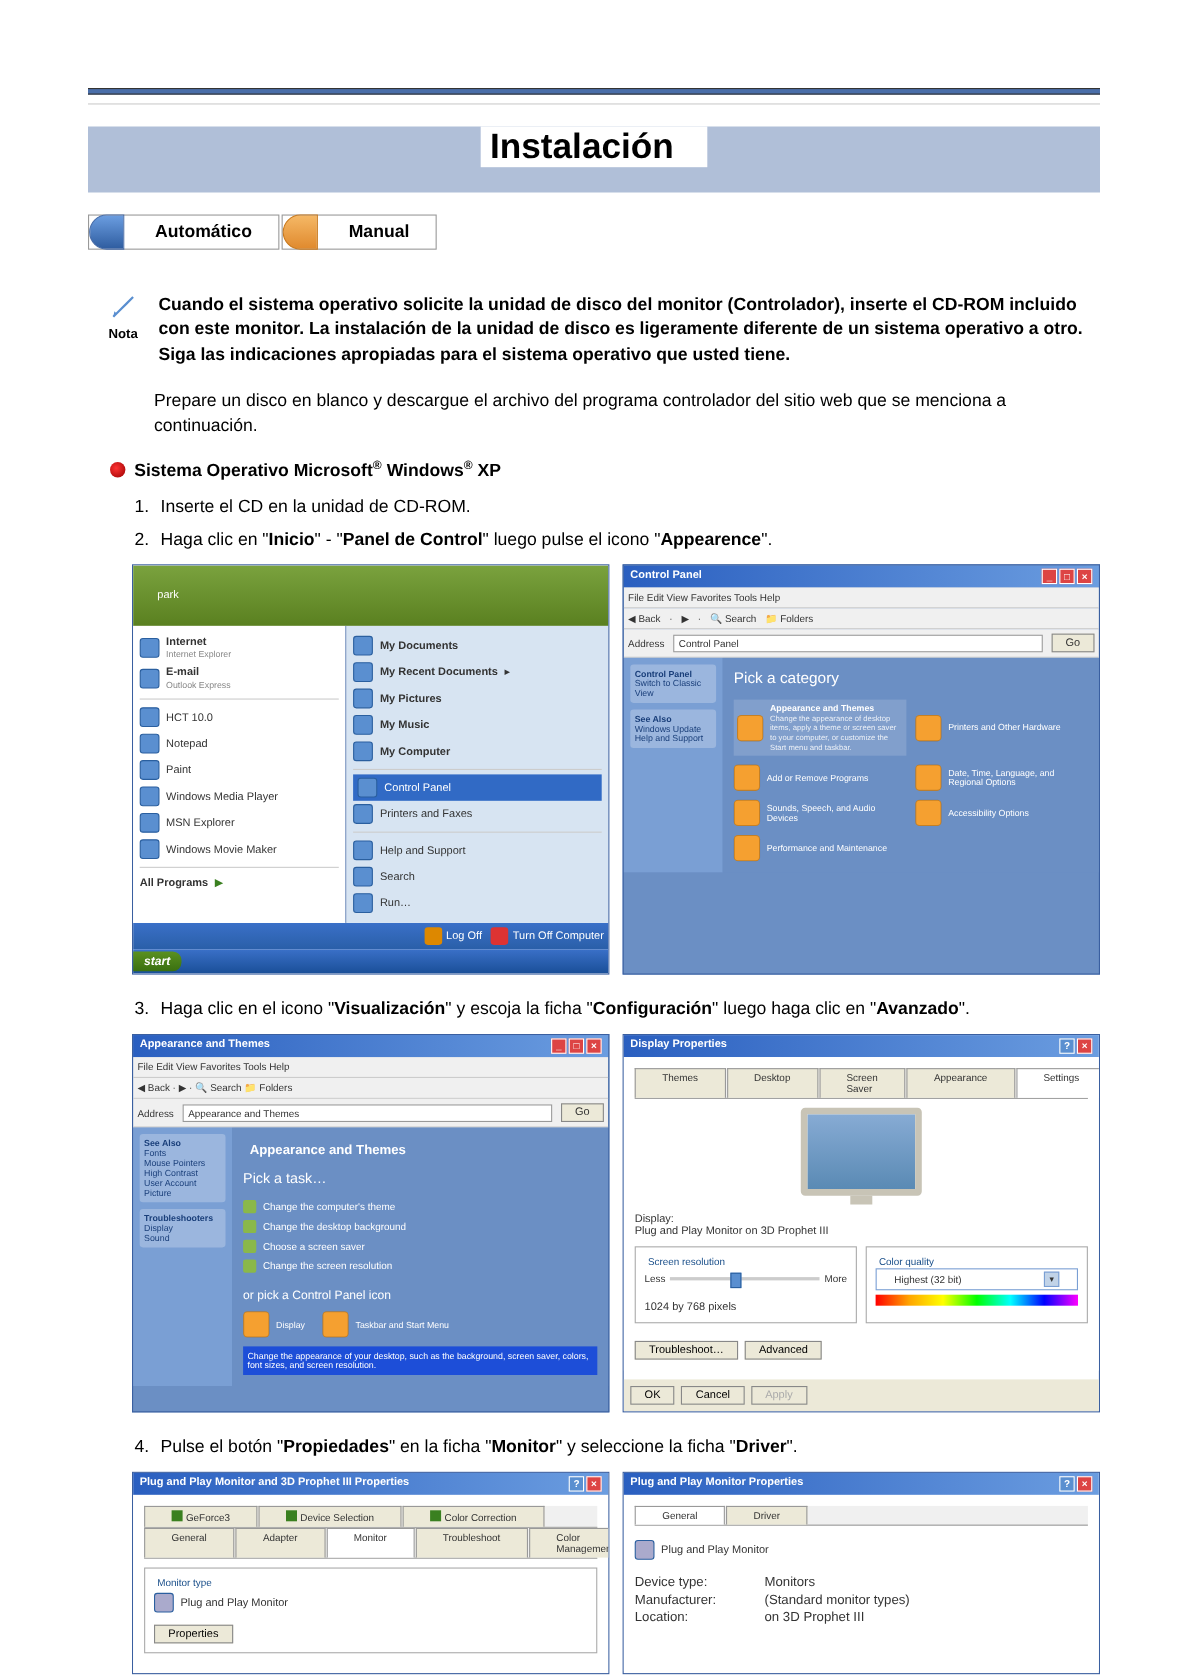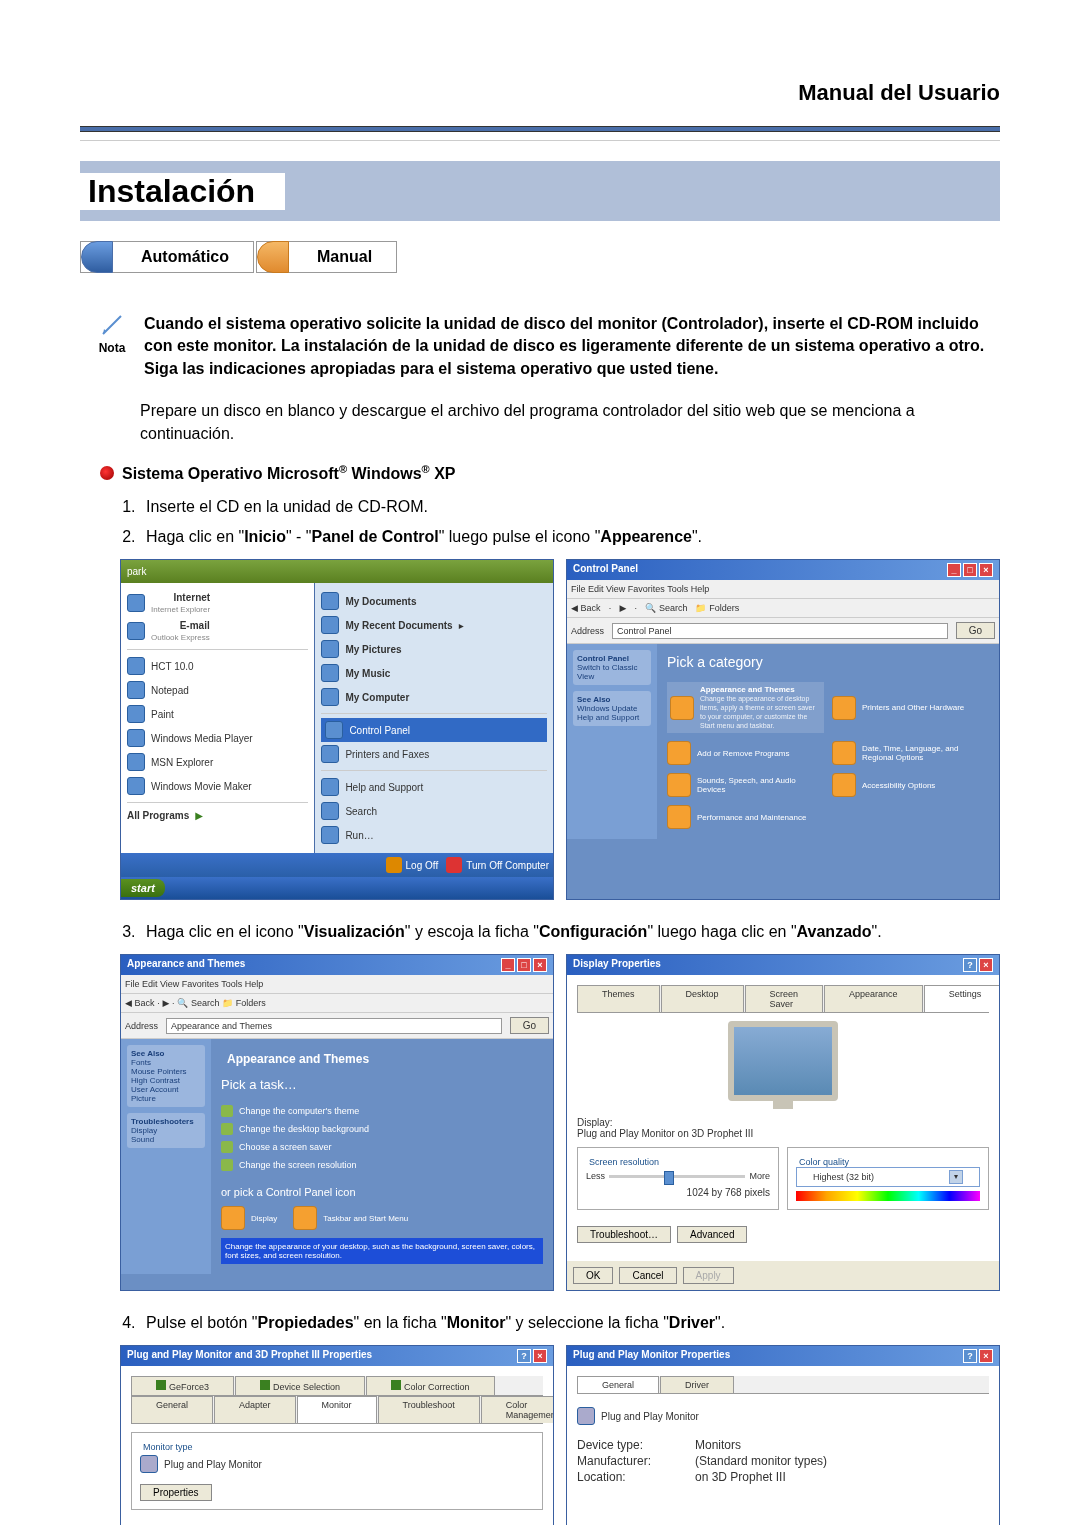--- a/index.html
+++ b/index.html
@@ -1,21 +1,21 @@
 <!DOCTYPE html>
 <html><head>
 <meta charset="utf-8">
 <style>
 * { margin: 0; padding: 0; box-sizing: border-box; }
 body { font-family: Arial, sans-serif; background: #fff; width: 1080px; margin: 0 auto; color: #000; }
 .page { padding: 80px 80px 40px 80px; }
 .header-title { text-align: right; font-size: 22px; font-weight: bold; margin-bottom: 20px; }
 .header-bar { height: 6px; background: #4a6ea9; border-top: 1px solid #333; border-bottom: 1px solid #333; margin-bottom: 8px; }
 .header-bar2 { height: 1px; background: #ccc; margin-bottom: 20px; }
-.section-title-wrap { display: flex; align-items: center; background: #b0bfd8; height: 60px; margin-bottom: 20px; }
+.section-title-wrap { display: flex; align-items: center; background: #b0bfd8; height: 60px; margin-bottom: 20px; flex-direction: column; }
 .section-title { font-size: 32px; font-weight: bold; padding-left: 8px; background: #fff; flex: 0 0 auto; padding-right: 30px; }
 .section-title-fill { flex: 1; height: 60px; }
 .tabs { display: flex; gap: 2px; margin-bottom: 40px; align-items: center; }
 .tab { display: flex; align-items: center; height: 32px; background: #fff; border: 1px solid #999; font-size: 16px; font-weight: bold; }
 .tab-left { width: 32px; height: 32px; border-radius: 16px 0 0 16px; background: linear-gradient(to bottom, #6b9de0, #2f5da0); margin-right: 4px; border: 1px solid #4a6ea9; }
 .tab-left.orange { background: linear-gradient(to bottom, #f5b866, #e08a2e); border: 1px solid #c97a1e; }
 .tab-body { padding: 0 24px; }
 .note-row { display: flex; gap: 12px; margin-bottom: 20px; margin-left: 12px; }
 .note-icon { flex: 0 0 40px; text-align: center; }
 .note-icon svg { width: 24px; height: 24px; }
@@ -28,25 +28,25 @@
 .os-line { margin-left: 20px; font-size: 16px; font-weight: bold; margin-bottom: 12px; display: flex; align-items: center; gap: 8px; }
 .os-icon { width: 14px; height: 14px; background: radial-gradient(circle at 40% 40%, #f33, #900); border-radius: 50%; }
 .steps { margin-left: 40px; font-size: 16px; line-height: 1.5; }
 .steps li { margin-bottom: 6px; padding-left: 6px; }
 .screenshots { display: flex; gap: 12px; margin: 10px 0 20px 40px; }
 .shot { flex: 1; border: 1px solid #3a5fa0; background: #fff; font-size: 10px; color: #333; overflow: hidden; }
 .shot .titlebar { background: linear-gradient(to right, #2a5fc0, #6b9de0); color: #fff; padding: 3px 6px; display: flex; justify-content: space-between; font-size: 10px; font-weight: bold; }
 .shot .titlebar .close-group { display: flex; gap: 2px; }
 .shot .titlebar .cbtn { width: 14px; height: 14px; background: #d44; border: 1px solid #fff; font-size: 9px; line-height: 12px; text-align: center; }
 .shot .titlebar .cbtn.help { background: #5a8fd0; }
-.xp-green { background: linear-gradient(to bottom, #7aa23e, #5a8020); color: #fff; padding: 6px; }
+.xp-green { background: linear-gradient(to bottom, #7aa23e, #5a8020); color: #fff; padding: 22px; }
 .xp-blue-col { display: flex; }
 .xp-left { width: 45%; background: #fff; padding: 6px; border-right: 1px solid #4a6ea9; }
 .xp-right { width: 55%; background: #d7e4f2; padding: 6px; }
-.xp-item { display: flex; align-items: center; gap: 6px; padding: 3px 0; font-size: 10px; text-align: right; }
+.xp-item { display: flex; align-items: center; gap: 6px; padding: 3px 0; font-size: 10px; }
 .xp-item .ico { width: 18px; height: 18px; background: #5a8fd0; border: 1px solid #2a5f9f; border-radius: 3px; }
 .xp-item.highlight { background: #316ac5; color: #fff; padding: 3px 4px; }
 .xp-divider { height: 1px; background: #ccc; margin: 4px 0; }
 .xp-bottom { background: linear-gradient(to bottom, #3a70c8, #2a5fa8); color: #fff; padding: 4px; text-align: right; display: flex; justify-content: flex-end; gap: 8px; align-items: center; }
 .xp-bottom .btn { display: flex; align-items: center; gap: 4px; font-size: 10px; }
 .xp-bottom .btn .bico { width: 16px; height: 16px; background: #d80; border-radius: 3px; }
 .xp-bottom .btn .bico.red { background: #d33; }
 .taskbar { background: linear-gradient(to bottom, #3a70c8, #1a4f98); color: #fff; padding: 2px 0; }
 .start-btn { background: linear-gradient(to bottom, #5a9020, #3a7010); padding: 3px 10px; font-style: italic; font-weight: bold; display: inline-block; font-size: 11px; border-radius: 0 8px 8px 0; }
 .cp { background: #6b8fc4; padding: 0; }
@@ -87,21 +87,20 @@
 .select .arrow { width: 14px; height: 14px; background: #c1d3e8; border: 1px solid #7a9fd4; text-align: center; line-height: 12px; font-size: 8px; }
 .reg { font-size: 11px; vertical-align: super; }
 .kv { display: flex; gap: 28px; font-size: 12px; margin: 2px 0; }
 .kv .k { width: 90px; }
 ol { list-style-position: outside; padding-left: 20px; }
 </style>
 </head>
 <body>
 
 <div class="page">
-  <div class="header-title">Manual del Usuario</div>
   <div class="header-bar"></div>
   <div class="header-bar2"></div>
 
   <div class="section-title-wrap">
     <div class="section-title">Instalación</div>
     <div class="section-title-fill"></div>
   </div>
 
   <div class="tabs">
     <div class="tab">
@@ -400,21 +399,21 @@
         <div>Display:</div>
         <div style="margin-bottom:8px">Plug and Play Monitor on 3D Prophet III</div>
         <div style="display:flex;gap:8px">
           <div class="fieldset" style="flex:1">
             <div class="legend">Screen resolution</div>
             <div class="slider-wrap">
               <span>Less</span>
               <div class="slider"></div>
               <span>More</span>
             </div>
-            <div style="text-align:right;margin-top:6px">1024 by 768 pixels</div>
+            <div style="text-align:left;margin-top:16px">1024 by 768 pixels</div>
           </div>
           <div class="fieldset" style="flex:1">
             <div class="legend">Color quality</div>
             <div class="select">
                 <span>Highest (32 bit)</span>
                 <span class="arrow">▾</span>
               </div>
             <div class="colorbar"></div>
           </div>
         </div>

